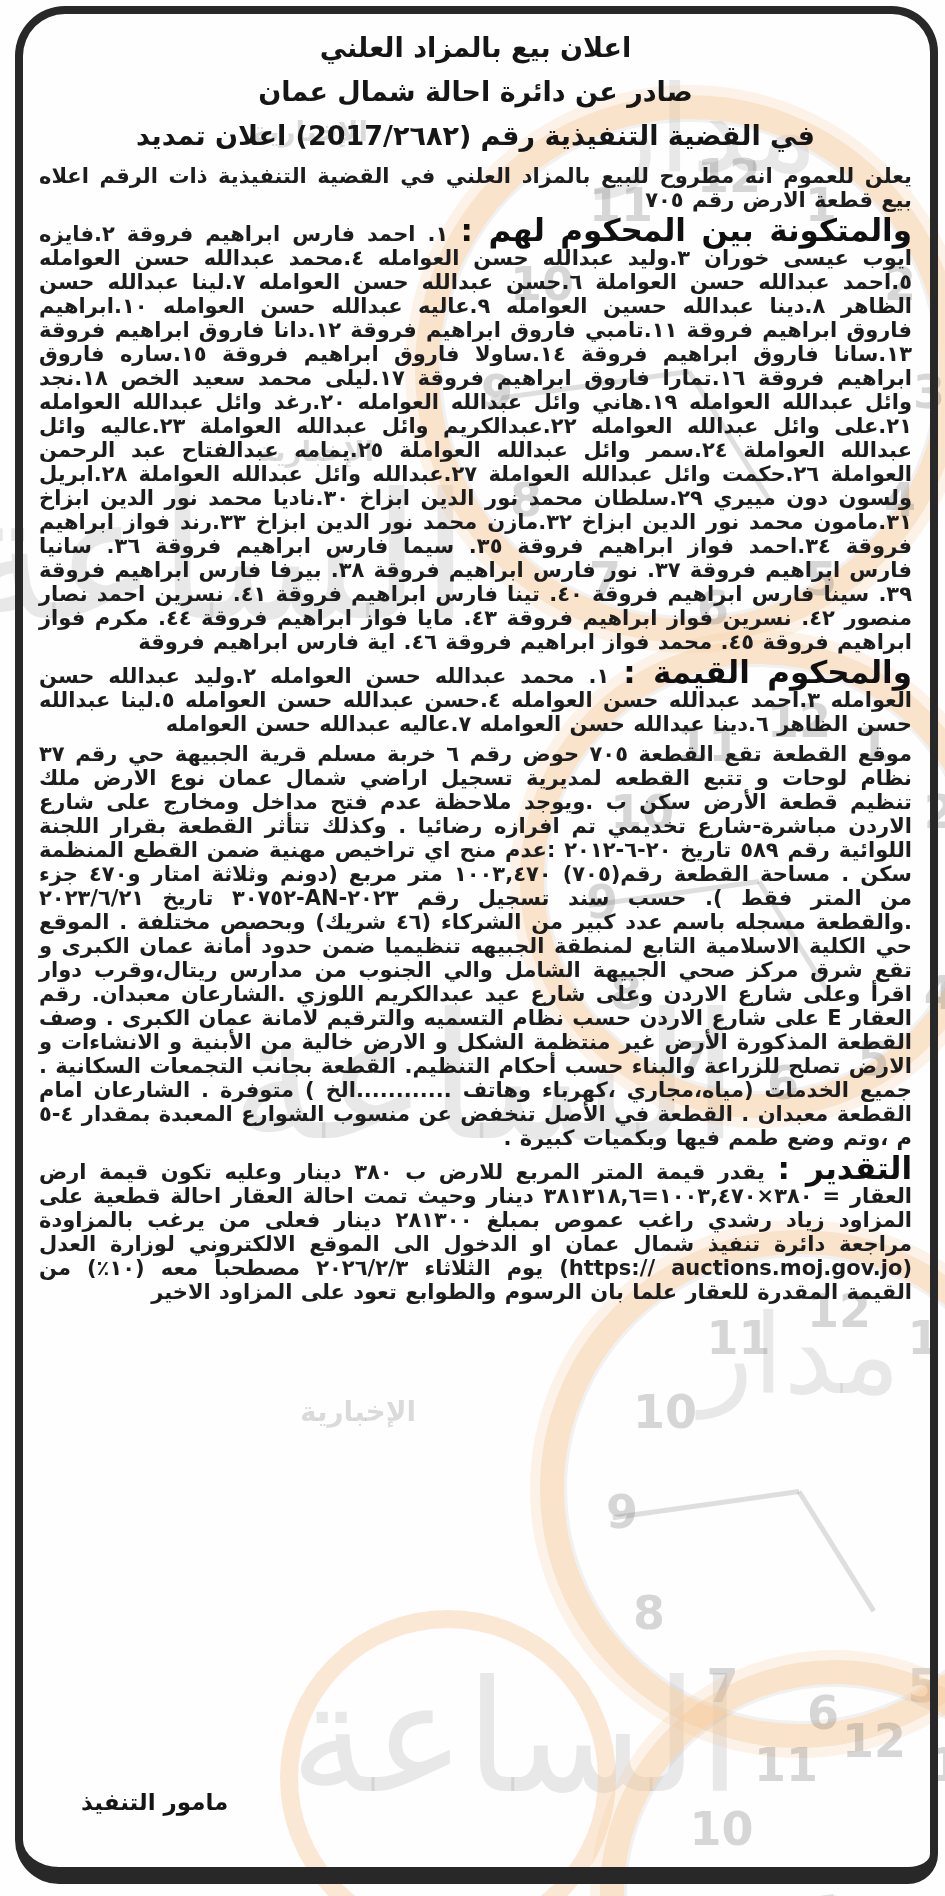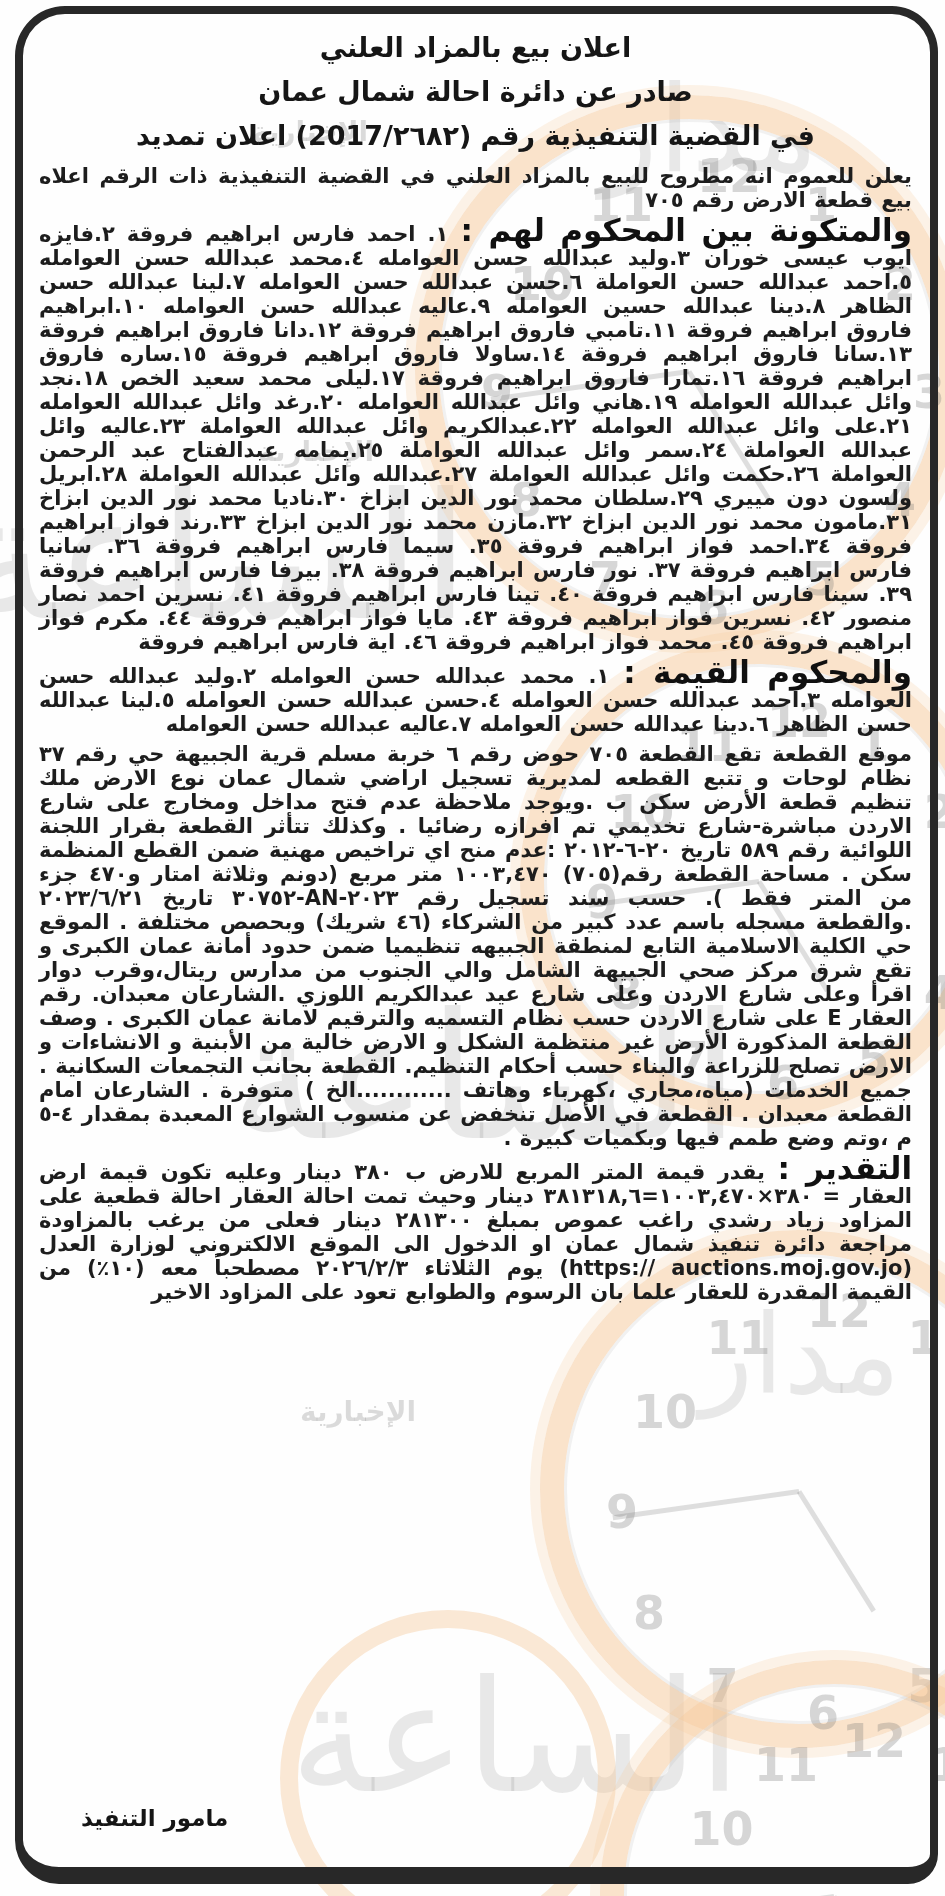--- a/index.html
+++ b/index.html
@@ -53,21 +53,21 @@
   .hline{
     text-align:center;font-weight:bold;font-size:27px;line-height:44px;
     margin:0;color:#161616;
   }
   .para{
     margin:6px 0 0 0;font-size:21px;font-weight:bold;line-height:24px;
     color:#1d1d1d;word-spacing:1px;
   }
   .lead{font-size:31px;font-weight:bold;color:#101010;}
   .signature{
-    position:absolute;left:58px;bottom:36px;direction:rtl;
+    position:absolute;left:58px;bottom:52px;direction:rtl;
     font-size:23px;font-weight:bold;color:#151515;
   }
 </style>
 </head>
 <body>
 
 <div class="wm-layer">
 
   <div class="wm-mega" style="left:600px;top:70px;font-size:120px;">مدار</div>
   <div class="wm-mega" style="left:-40px;top:470px;font-size:175px;">الساعة</div>

